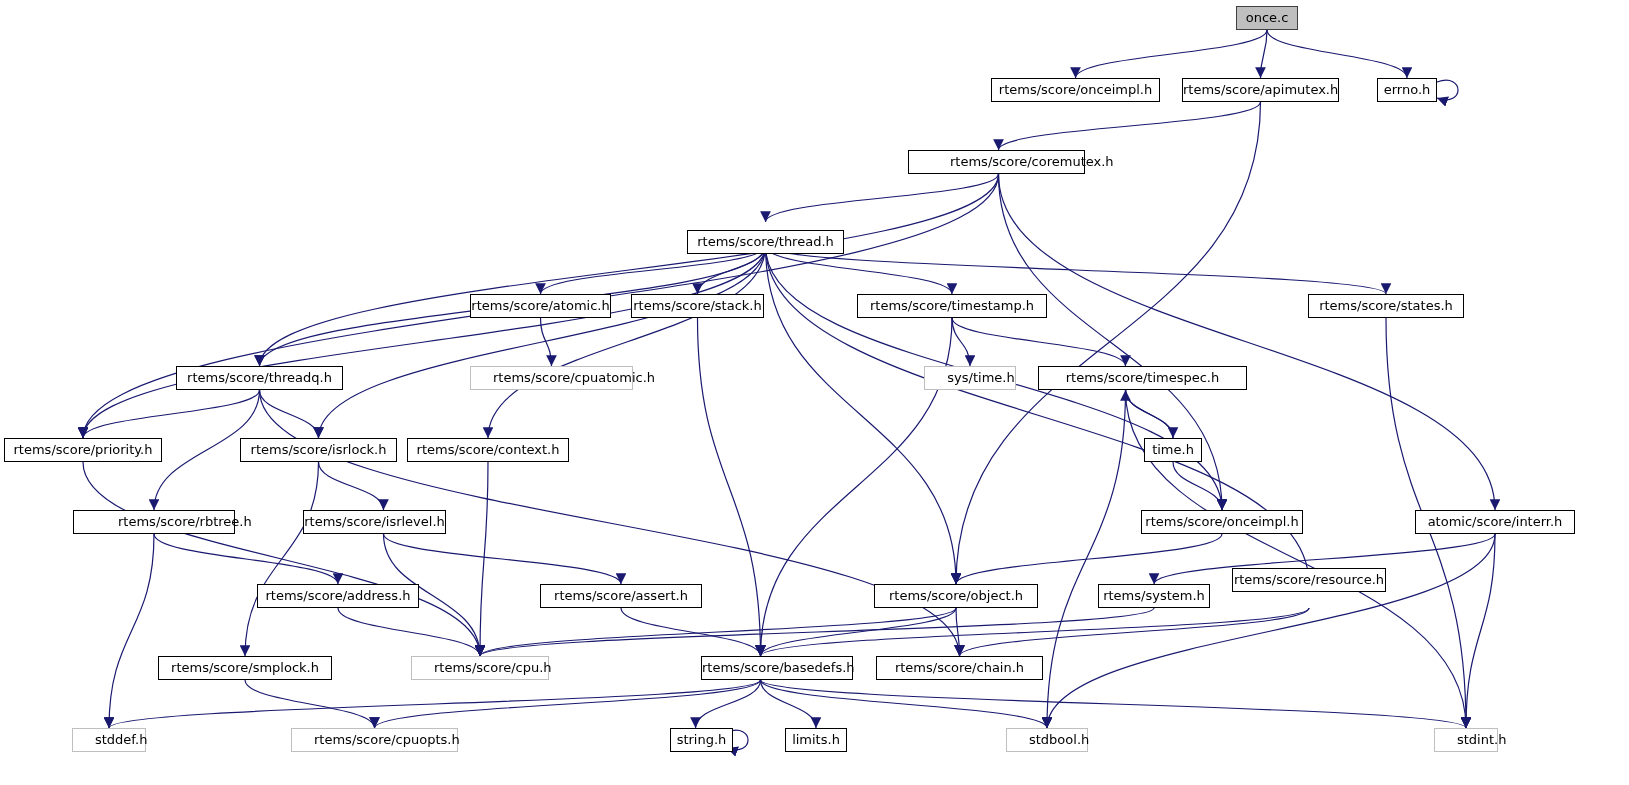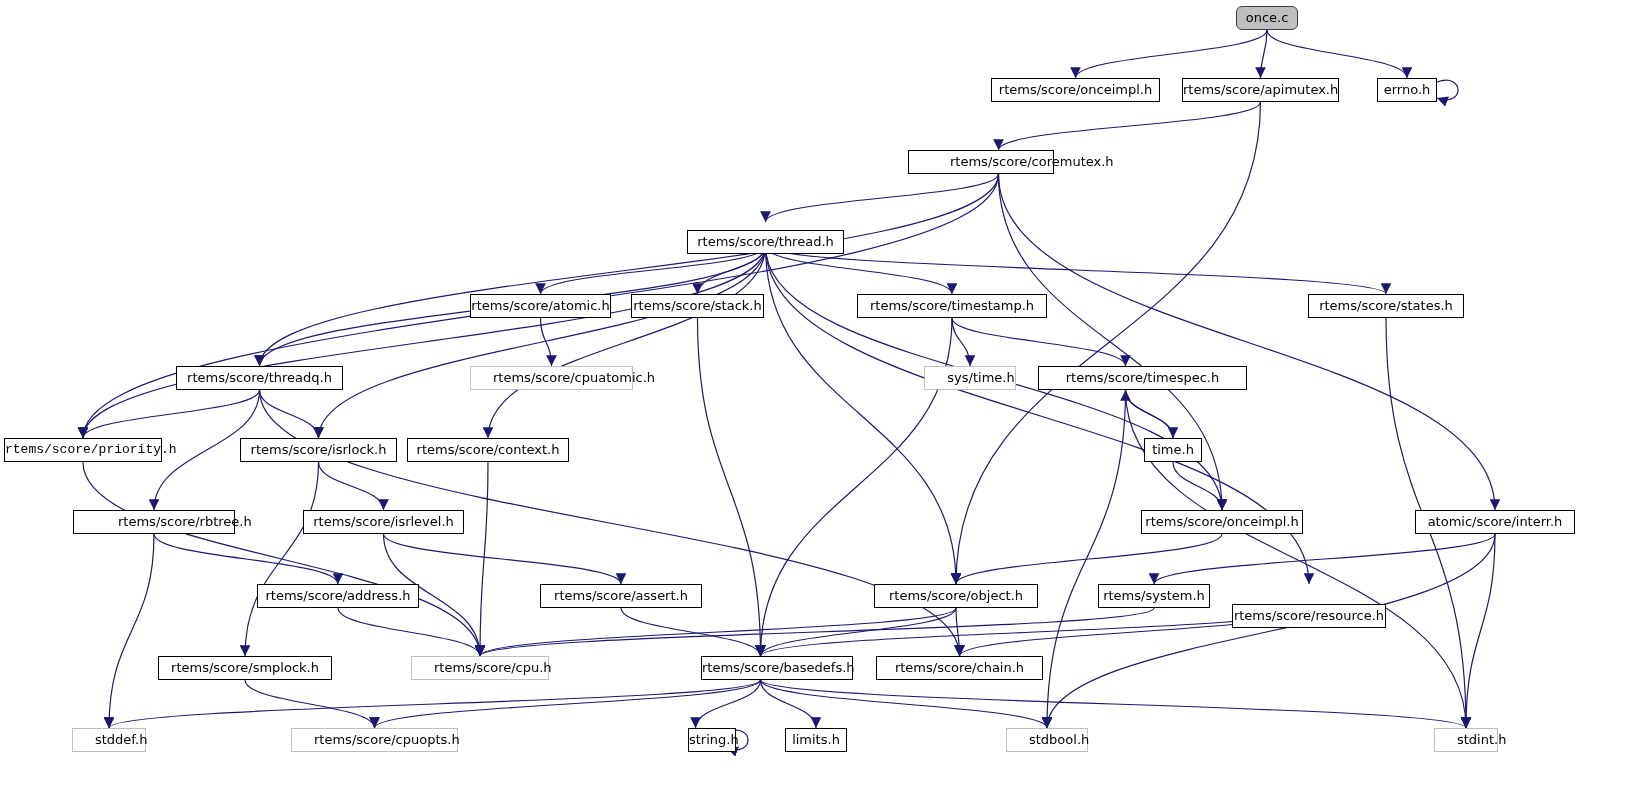--- a/index.html
+++ b/index.html
@@ -84,50 +84,50 @@
       <path d="M245,680 C245,704 374.5,704 374.5,728" fill="none" stroke="#191970" stroke-width="1.2" marker-end="url(#arrow)"></path>
       <path d="M760.5,680 C760.5,704 109,704 109,728" fill="none" stroke="#191970" stroke-width="1.2" marker-end="url(#arrow)"></path>
       <path d="M760.5,680 C760.5,704 374.5,704 374.5,728" fill="none" stroke="#191970" stroke-width="1.2" marker-end="url(#arrow)"></path>
       <path d="M760.5,680 C760.5,704 695.5,704 695.5,728" fill="none" stroke="#191970" stroke-width="1.2" marker-end="url(#arrow)"></path>
       <path d="M760.5,680 C760.5,704 816,704 816,728" fill="none" stroke="#191970" stroke-width="1.2" marker-end="url(#arrow)"></path>
       <path d="M760.5,680 C760.5,704 1047,704 1047,728" fill="none" stroke="#191970" stroke-width="1.2" marker-end="url(#arrow)"></path>
       <path d="M760.5,680 C760.5,704 1466,704 1466,728" fill="none" stroke="#191970" stroke-width="1.2" marker-end="url(#arrow)"></path>
       <path d="M727,732 C755,722 755,758 727,748" fill="none" stroke="#191970" stroke-width="1.2" marker-end="url(#arrow)"></path>
     </svg>
 
-  <div class="node root" style="left: 1236px; top: 6px; width: 62px; border-radius: 6px;">once.c</div>
+  <div class="node root" style="left: 1236px; top: 6px; width: 62px;">once.c</div>
   <div class="node" style="left: 991px; top: 78px; width: 169px;">rtems/score/onceimpl.h</div>
   <div class="node" style="left: 1182px; top: 78px; width: 157px;">rtems/score/apimutex.h</div>
   <div class="node" style="left: 1377px; top: 78px; width: 60px;">errno.h</div>
-  <div class="node" style="left: 908px; top: 150px; width: 146px; padding-left: 41px;">rtems/score/coremutex.h</div>
+  <div class="node" style="left: 908px; top: 150px; width: 177px; padding-left: 41px;">rtems/score/coremutex.h</div>
   <div class="node" style="left: 687px; top: 230px; width: 157px;">rtems/score/thread.h</div>
   <div class="node" style="left: 470px; top: 294px; width: 141px;">rtems/score/atomic.h</div>
   <div class="node" style="left: 631px; top: 294px; width: 133px;">rtems/score/stack.h</div>
   <div class="node" style="left: 857px; top: 294px; width: 190px;">rtems/score/timestamp.h</div>
   <div class="node" style="left: 1308px; top: 294px; width: 156px;">rtems/score/states.h</div>
   <div class="node" style="left: 176px; top: 366px; width: 167px;">rtems/score/threadq.h</div>
   <div class="node external" style="left: 470px; top: 366px; width: 163px;">rtems/score/cpuatomic.h</div>
   <div class="node external" style="left: 924px; top: 366px; width: 92px;">sys/time.h</div>
   <div class="node" style="left: 1038px; top: 366px; width: 209px;">rtems/score/timespec.h</div>
-  <div class="node" style="left: 4px; top: 438px; width: 158px; font-family: Liberation Mono, monospace;">rtems/score/priority.h</div>
+  <div class="node" style="left: 4px; top: 438px; width: 158px;">rtems/score/priority.h</div>
   <div class="node" style="left: 240px; top: 438px; width: 157px;">rtems/score/isrlock.h</div>
   <div class="node" style="left: 407px; top: 438px; width: 162px;">rtems/score/context.h</div>
   <div class="node" style="left: 1144px; top: 438px; width: 58px;">time.h</div>
   <div class="node" style="left: 73px; top: 510px; width: 162px; padding-left: 44px;">rtems/score/rbtree.h</div>
-  <div class="node" style="left: 303px; top: 510px; width: 161px;">rtems/score/isrlevel.h</div>
+  <div class="node" style="left: 303px; top: 510px; width: 143px;">rtems/score/isrlevel.h</div>
   <div class="node" style="left: 1141px; top: 510px; width: 162px;">rtems/score/onceimpl.h</div>
   <div class="node" style="left: 1415px; top: 510px; width: 160px;">atomic/score/interr.h</div>
   <div class="node" style="left: 257px; top: 584px; width: 162px;">rtems/score/address.h</div>
   <div class="node" style="left: 540px; top: 584px; width: 162px;">rtems/score/assert.h</div>
   <div class="node" style="left: 874px; top: 584px; width: 164px;">rtems/score/object.h</div>
   <div class="node" style="left: 1098px; top: 584px; width: 112px;">rtems/system.h</div>
-  <div class="node" style="left: 1232px; top: 604px; width: 154px;">rtems/score/resource.h</div>
+  <div class="node" style="left: 1232px; top: 568px; width: 154px;">rtems/score/resource.h</div>
   <div class="node" style="left: 158px; top: 656px; width: 174px;">rtems/score/smplock.h</div>
   <div class="node external" style="left: 411px; top: 656px; width: 138px;">rtems/score/cpu.h</div>
   <div class="node" style="left: 673px; top: 656px; width: 152px; margin-left: 28px;">rtems/score/basedefs.h</div>
   <div class="node" style="left: 876px; top: 656px; width: 167px;">rtems/score/chain.h</div>
   <div class="node external" style="left: 72px; top: 728px; width: 74px;">stddef.h</div>
   <div class="node external" style="left: 291px; top: 728px; width: 167px;">rtems/score/cpuopts.h</div>
-  <div class="node" style="left: 688px; top: 728px; width: 48px;">string.h</div>
+  <div class="node" style="left: 670px; top: 728px; width: 63px;">string.h</div>
   <div class="node" style="left: 785px; top: 728px; width: 62px;">limits.h</div>
   <div class="node external" style="left: 1006px; top: 728px; width: 82px;">stdbool.h</div>
   <div class="node external" style="left: 1434px; top: 728px; width: 64px;">stdint.h</div>
 </div>
 
 </body></html>

